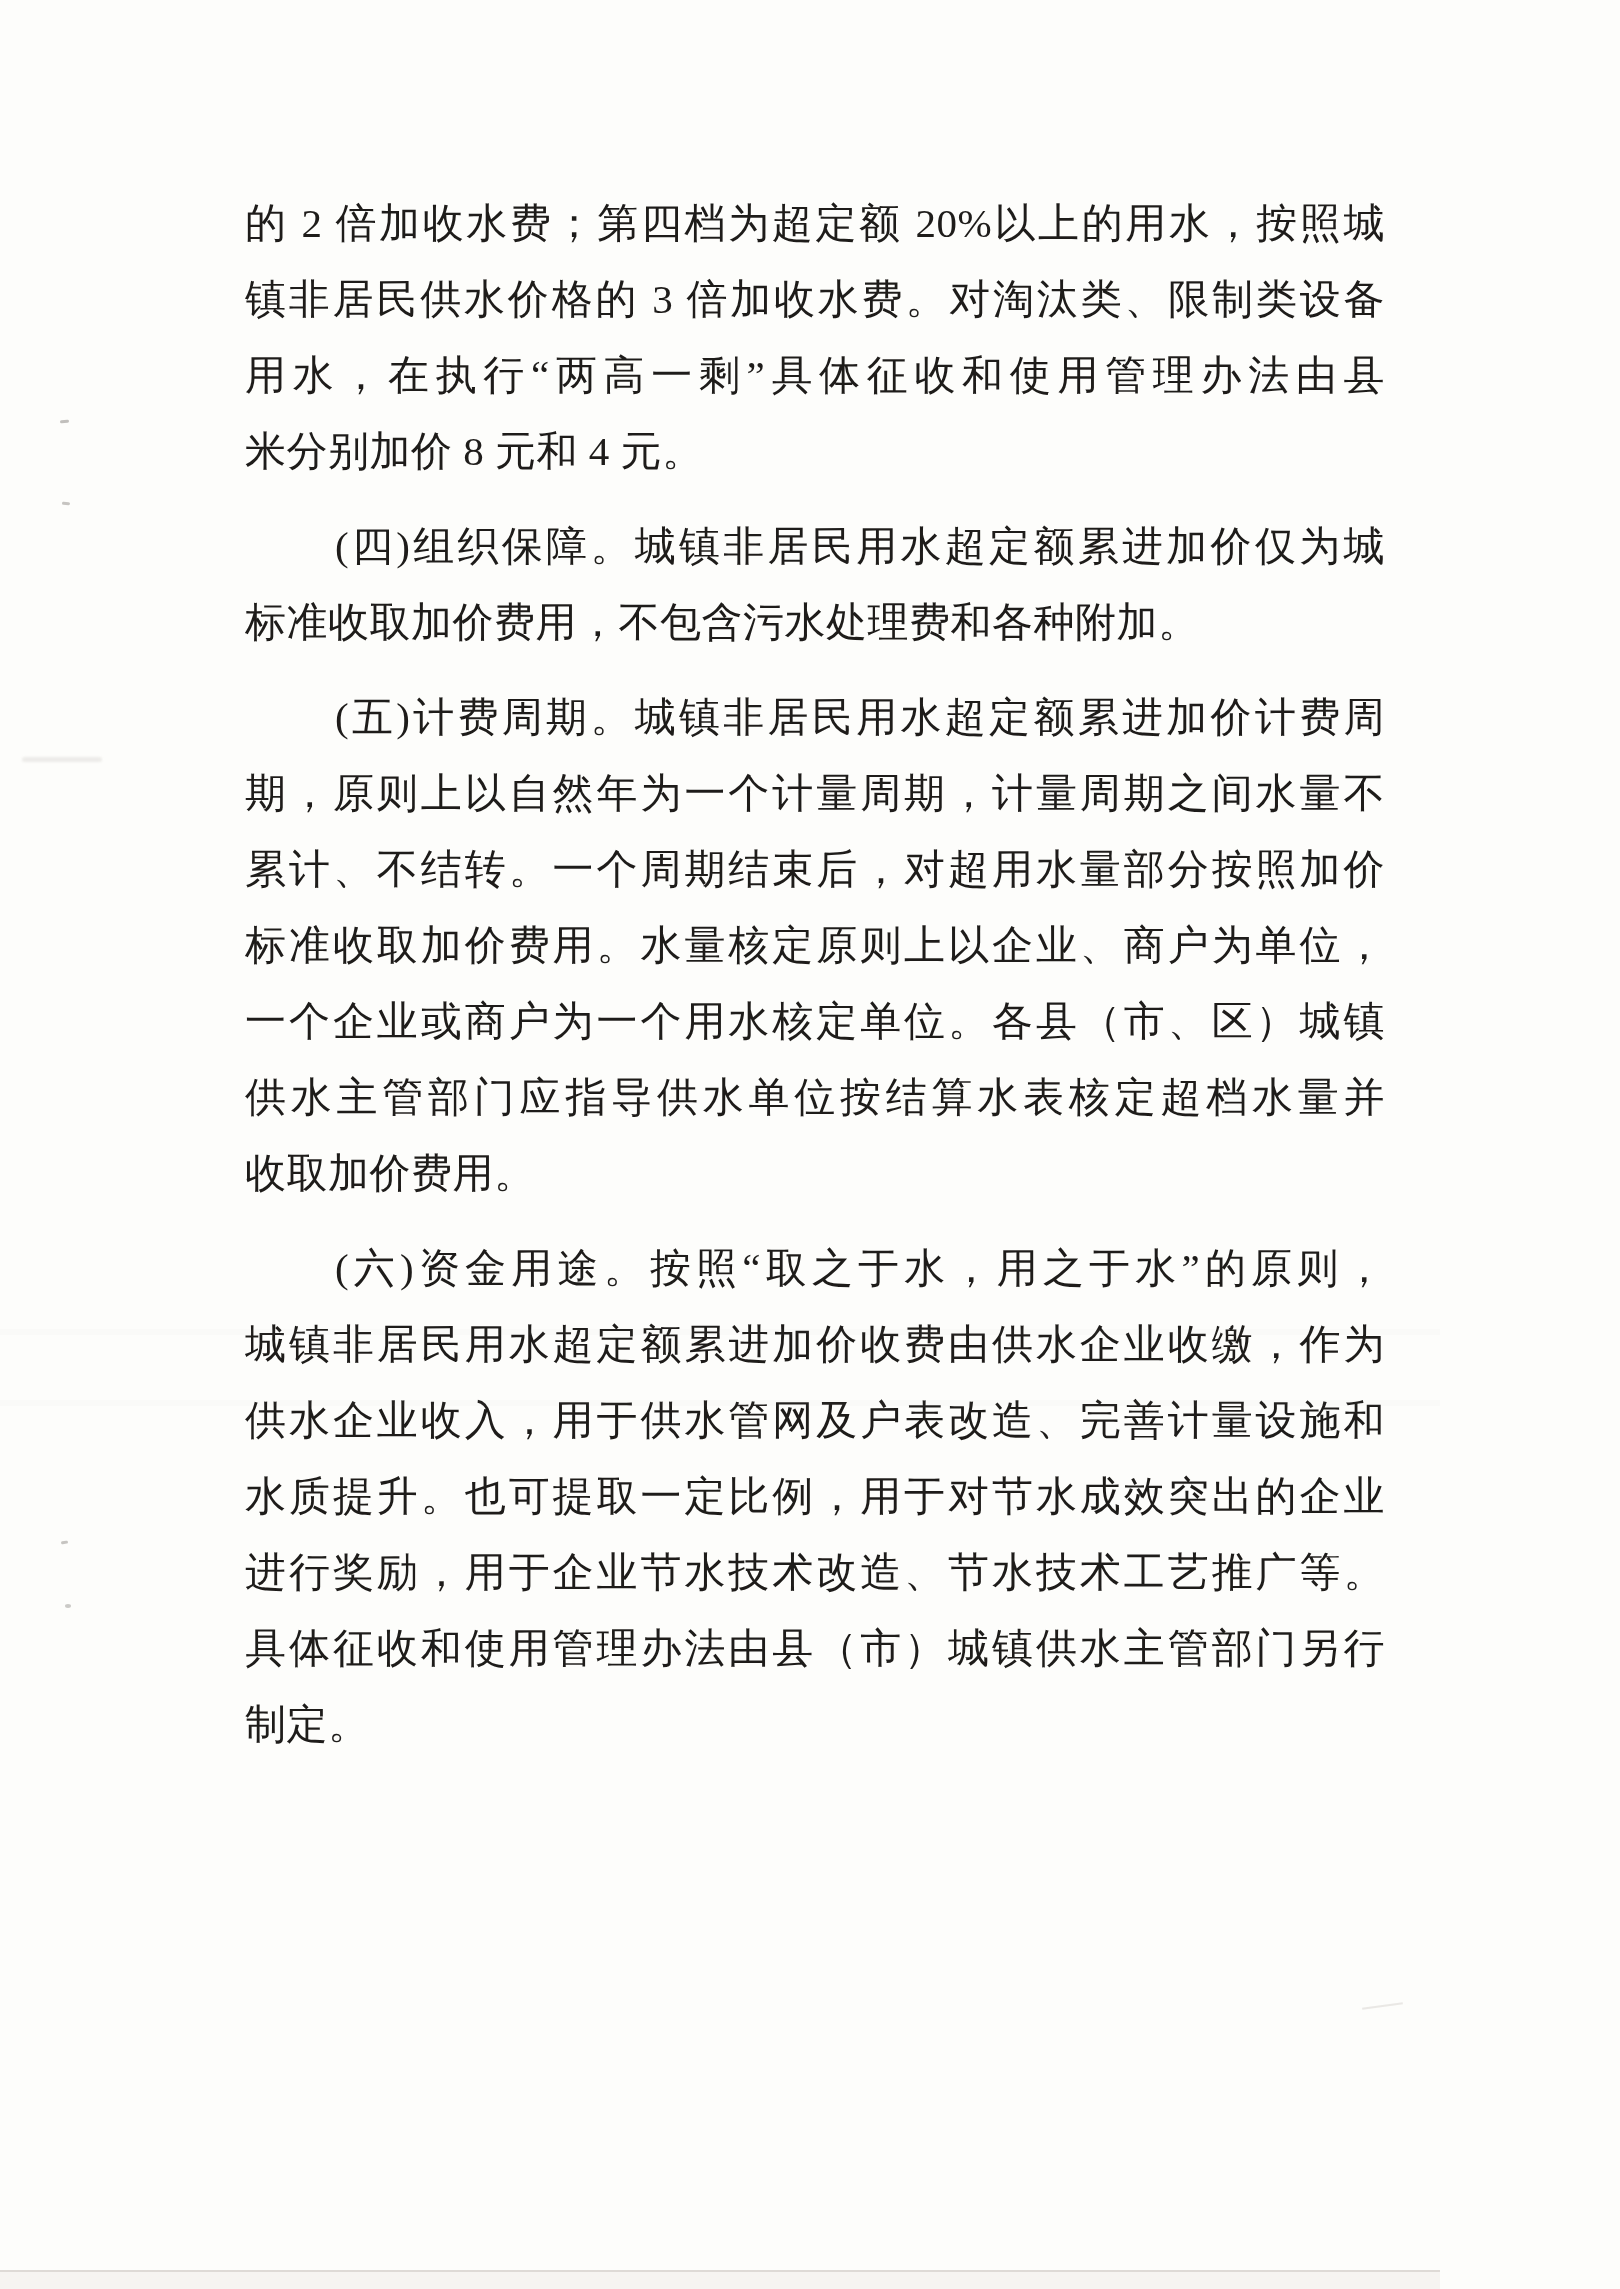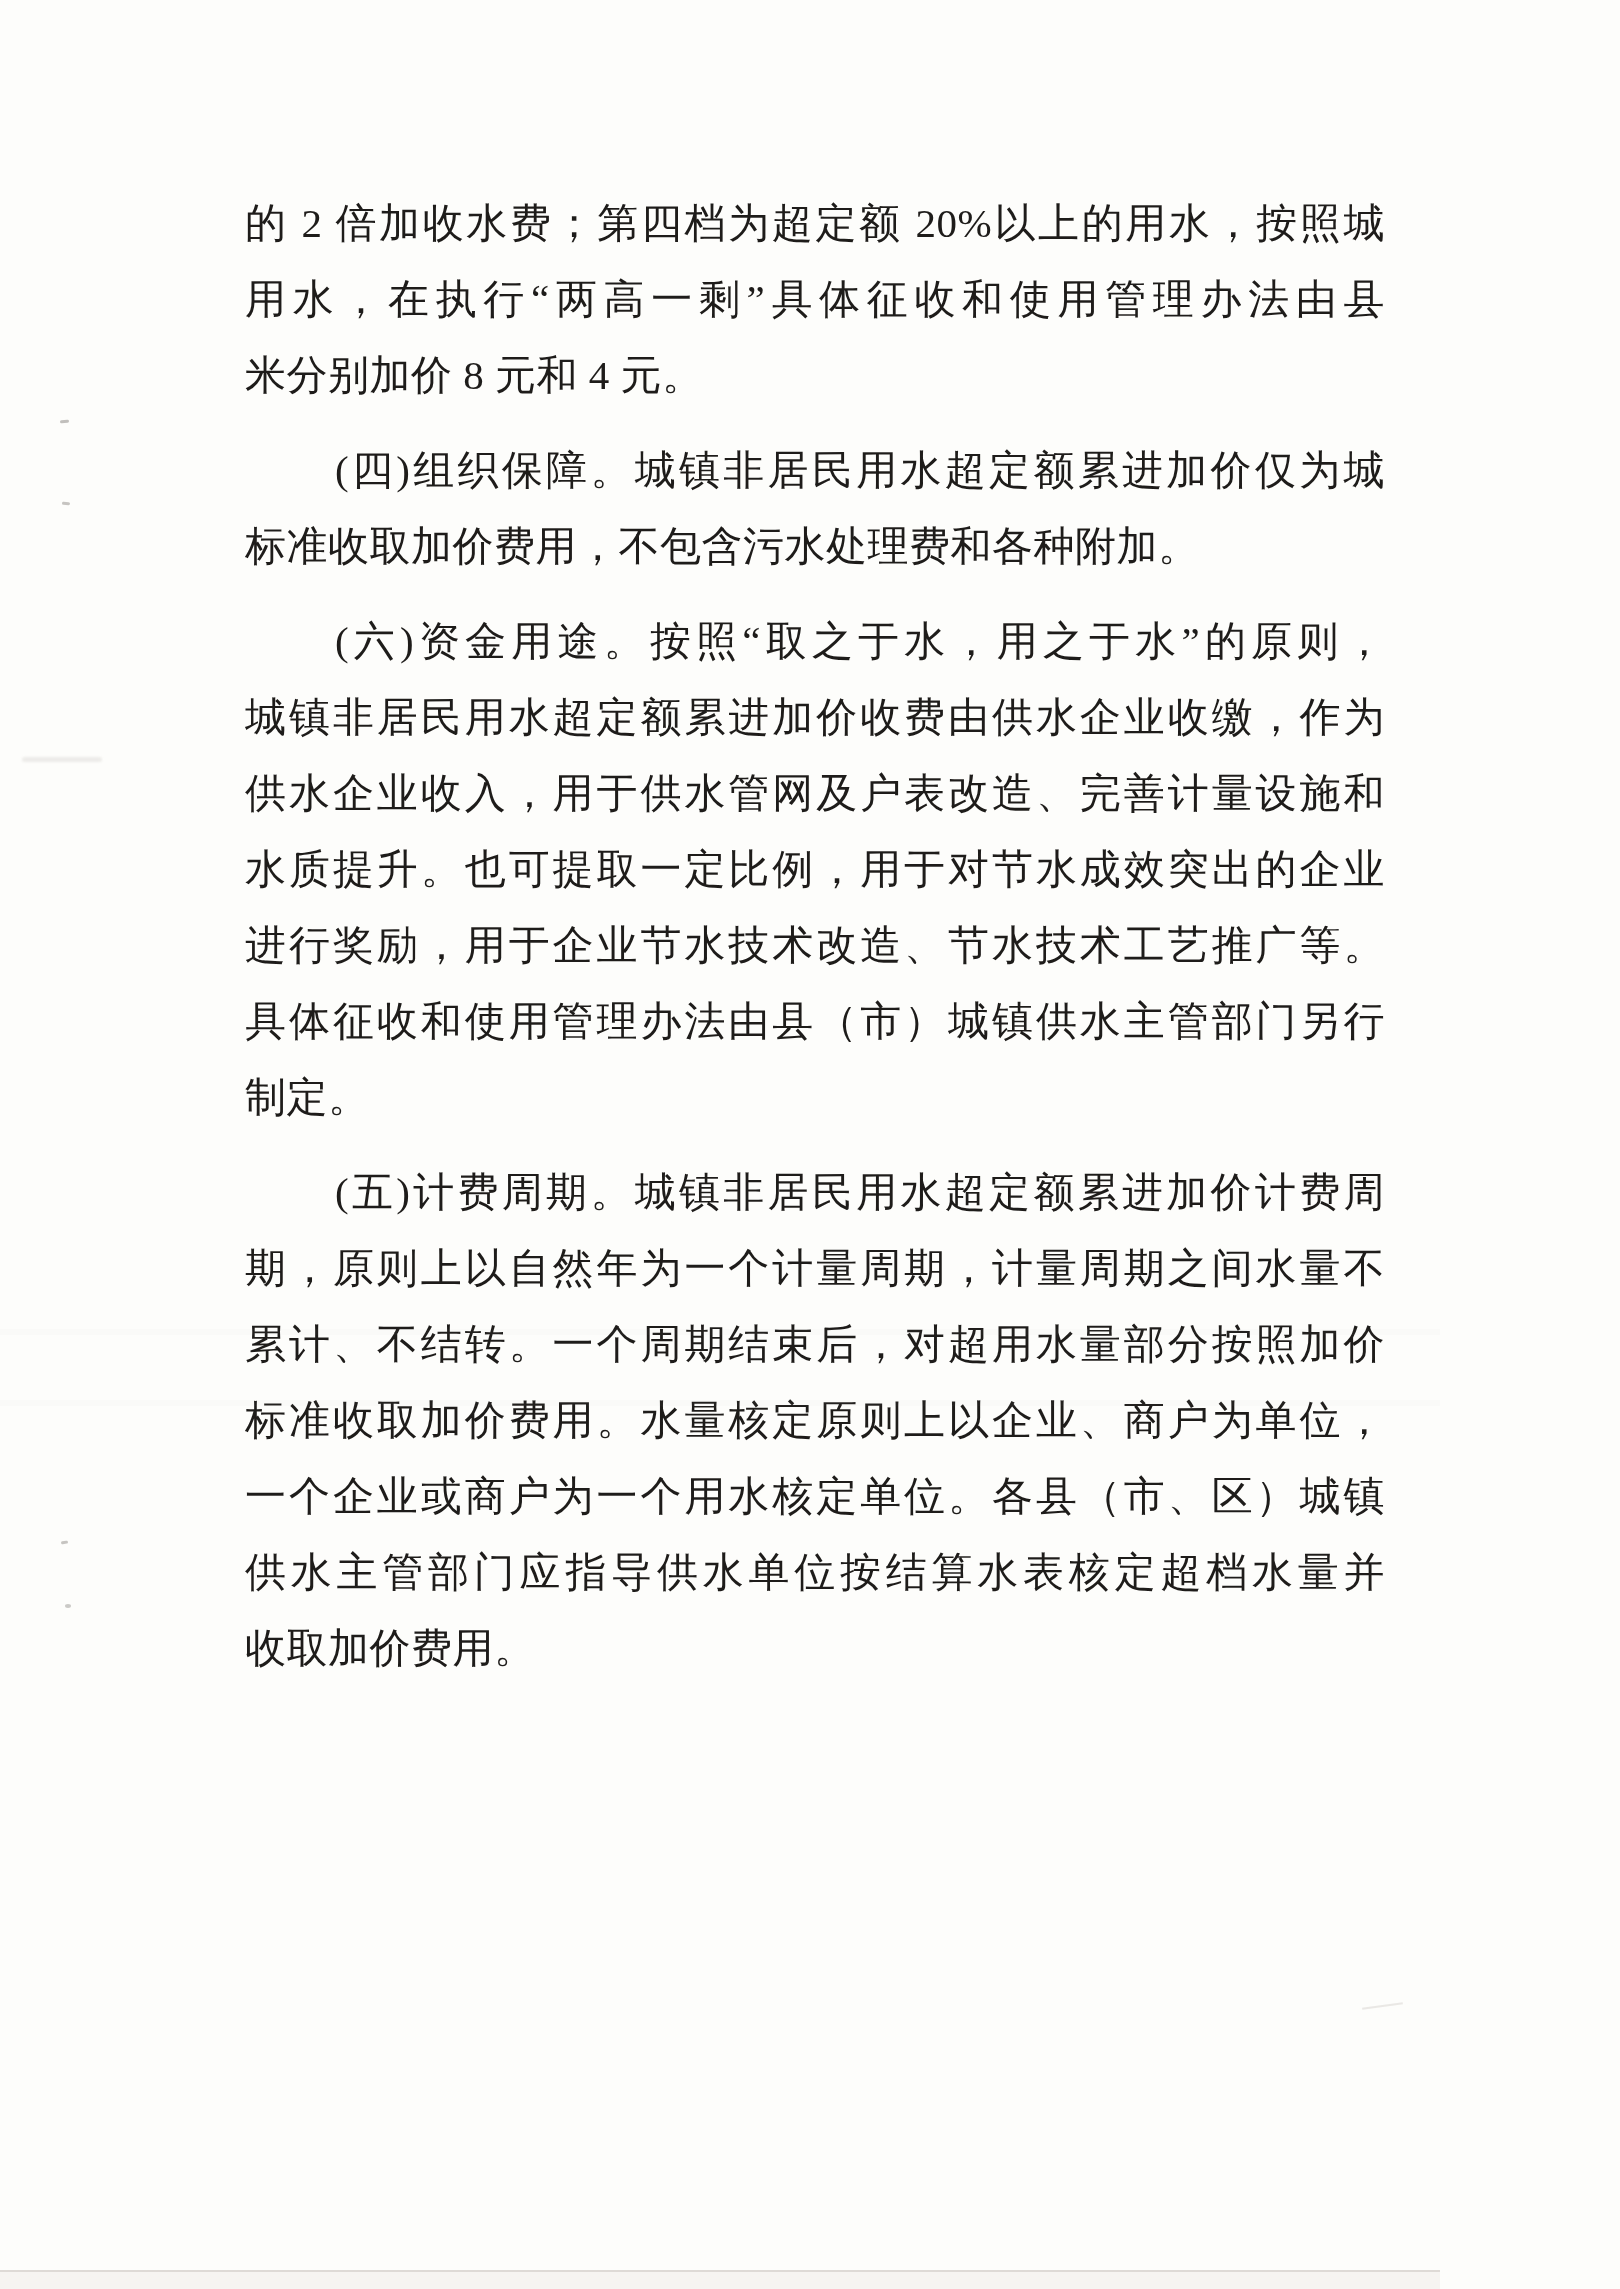--- a/index.html
+++ b/index.html
@@ -63,44 +63,45 @@
     background:#f6f4f1;
   }
 </style>
 </head>
 <body style="background: rgb(253, 253, 251);">
 
 <div class="page" style="background: rgb(253, 253, 251);">
   <div class="text-block" style="color: rgb(30, 28, 26);">
       <div class="para body">
         <div class="line fill">的 2 倍加收水费；第四档为超定额 20%以上的用水，按照城</div>
+        <div class="line fill">镇非居民供水价格的 3 倍加收水费。对淘汰类、限制类设备</div>
         <div class="line fill">用水，在执行“两高一剩”具体征收和使用管理办法由县</div>
         <div class="line">米分别加价 8 元和 4 元。</div>
       </div>
       <div class="para body indent">
         <div class="line fill">(四)组织保障。城镇非居民用水超定额累进加价仅为城</div>
         <div class="line">标准收取加价费用，不包含污水处理费和各种附加。</div>
+      </div>
+      <div class="para body indent">
+        <div class="line fill">(五)计费周期。城镇非居民用水超定额累进加价计费周</div>
+        <div class="line fill">期，原则上以自然年为一个计量周期，计量周期之间水量不</div>
+        <div class="line fill">累计、不结转。一个周期结束后，对超用水量部分按照加价</div>
+        <div class="line fill">标准收取加价费用。水量核定原则上以企业、商户为单位，</div>
+        <div class="line fill">一个企业或商户为一个用水核定单位。各县（市、区）城镇</div>
+        <div class="line fill">供水主管部门应指导供水单位按结算水表核定超档水量并</div>
+        <div class="line">收取加价费用。</div>
       </div>
       <div class="para body indent">
         <div class="line fill">(六)资金用途。按照“取之于水，用之于水”的原则，</div>
         <div class="line fill">城镇非居民用水超定额累进加价收费由供水企业收缴，作为</div>
         <div class="line fill">供水企业收入，用于供水管网及户表改造、完善计量设施和</div>
         <div class="line fill">水质提升。也可提取一定比例，用于对节水成效突出的企业</div>
         <div class="line fill">进行奖励，用于企业节水技术改造、节水技术工艺推广等。</div>
         <div class="line fill">具体征收和使用管理办法由县（市）城镇供水主管部门另行</div>
         <div class="line">制定。</div>
-      </div>
-      <div class="para body indent">
-        <div class="line fill">(五)计费周期。城镇非居民用水超定额累进加价计费周</div>
-        <div class="line fill">期，原则上以自然年为一个计量周期，计量周期之间水量不</div>
-        <div class="line fill">累计、不结转。一个周期结束后，对超用水量部分按照加价</div>
-        <div class="line fill">标准收取加价费用。水量核定原则上以企业、商户为单位，</div>
-        <div class="line fill">一个企业或商户为一个用水核定单位。各县（市、区）城镇</div>
-        <div class="line fill">供水主管部门应指导供水单位按结算水表核定超档水量并</div>
-        <div class="line">收取加价费用。</div>
       </div>
     </div>
 
   <div class="speck s1"></div>
   <div class="speck s2"></div>
   <div class="speck s3"></div>
   <div class="speck s4"></div>
   <div class="smudge"></div>
   <div class="corner-mark"></div>
   <div class="scan-band band1"></div>

